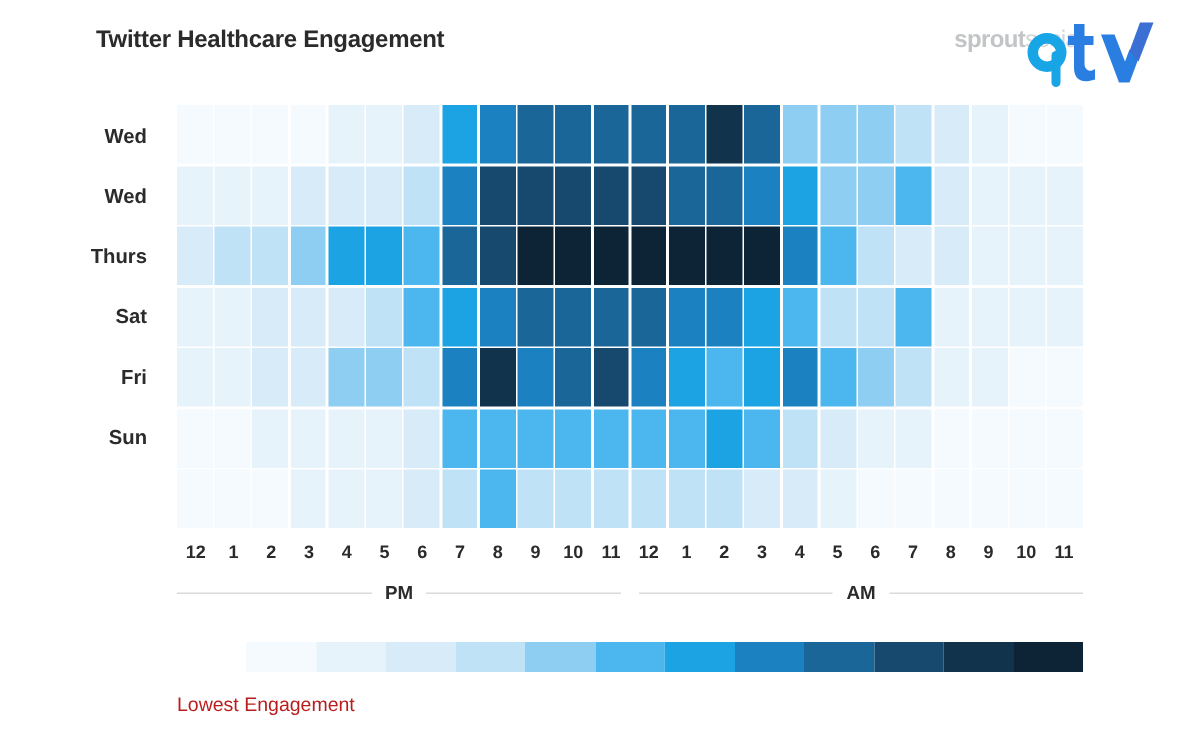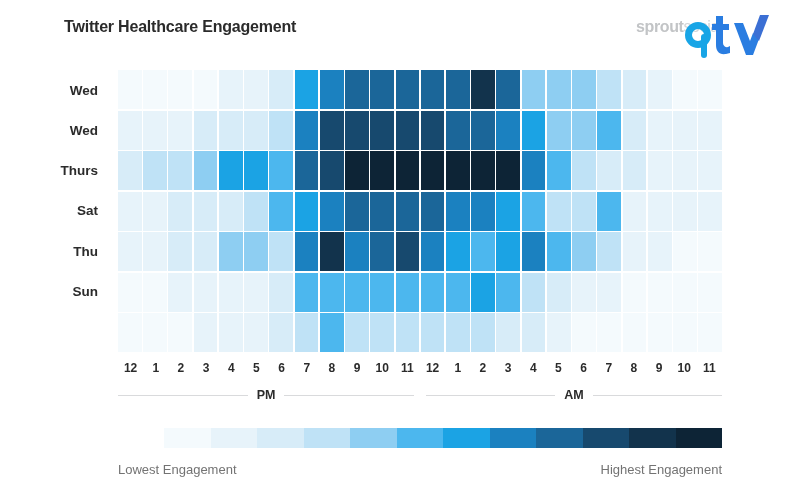--- a/index.html
+++ b/index.html
@@ -162,21 +162,21 @@
     flex: 1 1 0;
     height: 100%;
   }
   #legend-labels {
     display: flex;
     justify-content: space-between;
     margin-top: 14px;
   }
   .legend-text {
     font-size: 13px;
-    color: #737373;
+    color: #b91c1c;
     white-space: nowrap;
     text-align: right;
   }
 </style>
 </head>
 <body>
 
 <div id="chart-root">
 
   <div id="chart-title">Twitter Healthcare Engagement</div>
@@ -191,21 +191,21 @@
     <path d="M48 10 h7 v8 h6 v6 h-6 v13 a4 4 0 0 0 5 4 l2 -1 v7 l-4 1 c-7 1 -10 -3 -10 -9 v-15 h-4 v-6 h4 z" fill="#2a7de1"></path>
     <path d="M66 17 h9 l7 18 l3 -8 l6 6 l-6 16 h-7 z" fill="#2a7de1"></path>
     <path d="M92 9 h9 l-10 26 l-6 -7 z" fill="#3b6fd4"></path>
   </svg>
 
   <div id="day-labels">
       <div class="day-label">Wed</div>
       <div class="day-label">Wed</div>
       <div class="day-label">Thurs</div>
       <div class="day-label">Sat</div>
-      <div class="day-label">Thu</div>
+      <div class="day-label">Fri</div>
       <div class="day-label">Sun</div>
     </div>
 
   <div id="heatmap-wrap">
     <div id="heatmap-grid">
         <div class="hm-cell" style="background: rgb(244, 250, 253);"></div>
         <div class="hm-cell" style="background: rgb(244, 250, 253);"></div>
         <div class="hm-cell" style="background: rgb(244, 250, 253);"></div>
         <div class="hm-cell" style="background: rgb(244, 250, 253);"></div>
         <div class="hm-cell" style="background: rgb(231, 243, 250);"></div>
@@ -426,17 +426,16 @@
         <div class="legend-swatch" style="background: rgb(76, 183, 238);"></div>
         <div class="legend-swatch" style="background: rgb(27, 163, 228);"></div>
         <div class="legend-swatch" style="background: rgb(27, 129, 192);"></div>
         <div class="legend-swatch" style="background: rgb(27, 102, 153);"></div>
         <div class="legend-swatch" style="background: rgb(23, 73, 110);"></div>
         <div class="legend-swatch" style="background: rgb(18, 51, 76);"></div>
         <div class="legend-swatch" style="background: rgb(13, 36, 54);"></div>
       </div>
     <div id="legend-labels">
       <div class="legend-text">Lowest Engagement</div>
-      <div class="legend-text">Highest Engagement</div>
     </div>
   </div>
 
 </div>
 
 </body></html>

